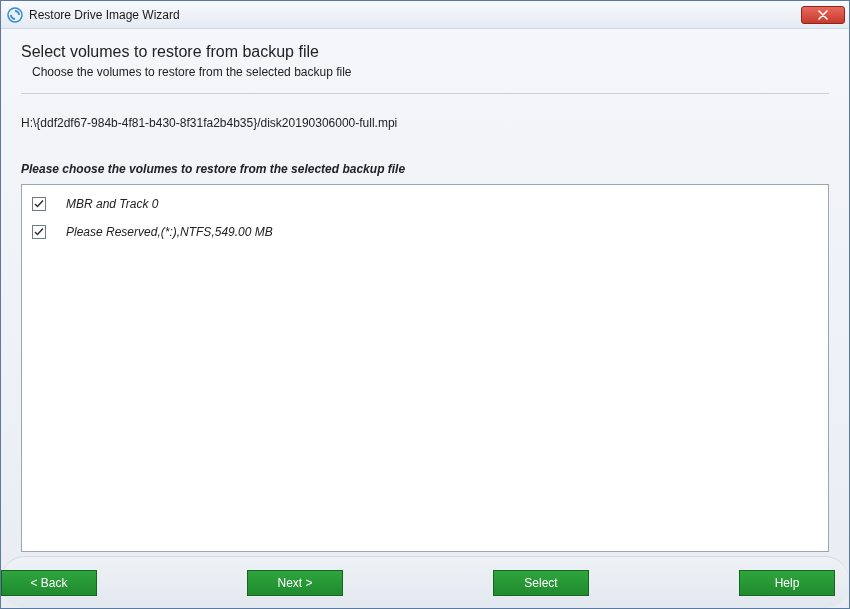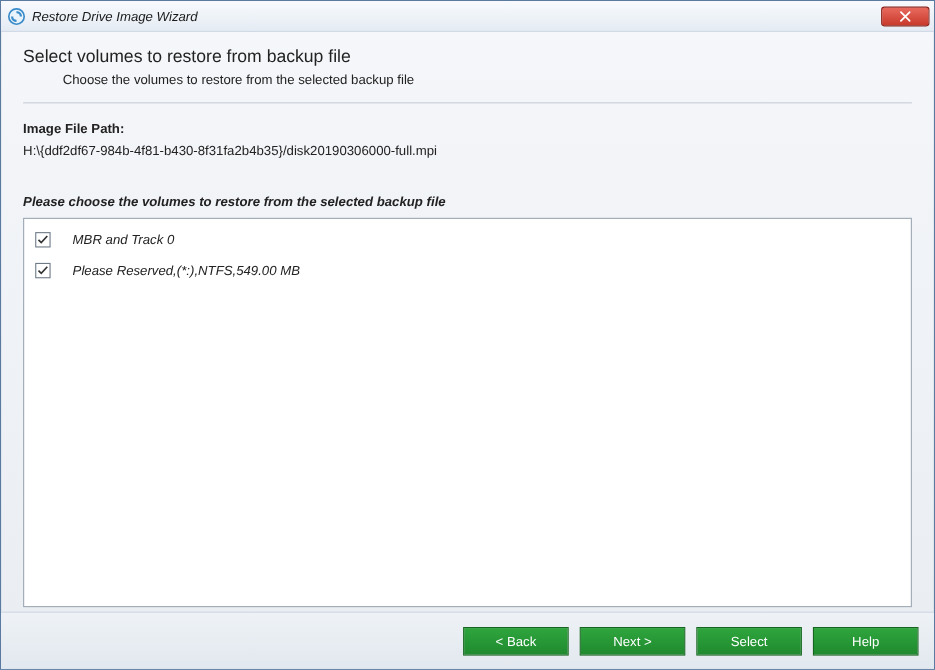--- a/index.html
+++ b/index.html
@@ -20,21 +20,20 @@
       flex-direction: column;
     }
     .titlebar {
       height: 28px;
       background: linear-gradient(#f8fafd, #e4ebf3);
       border-bottom: 1px solid #cfd8e3;
       display: flex;
       align-items: center;
       padding: 0 4px 0 6px;
       gap: 6px;
-      font-style: italic;
     }
     .titlebar .app-icon {
       width: 16px; height: 16px;
       display: inline-flex; align-items:center; justify-content:center;
     }
     .titlebar .title { color: #1a1a1a; font-size: 12px; }
     .titlebar .spacer { flex: 1; }
     .close-btn {
       width: 44px; height: 18px;
       background: linear-gradient(#e86a5e, #c8392b);
@@ -47,21 +46,21 @@
     .close-btn svg { width: 10px; height: 10px; }
 
     .content {
       flex: 1;
       padding: 14px 20px 4px 20px;
       display: flex;
       flex-direction: column;
       overflow: hidden;
     }
     .intro-title { font-size: 16px; color: #222; }
-    .intro-sub   { font-size: 12px; color: #222; margin-left: 36px; margin-top: 4px; }
+    .intro-sub   { font-size: 12px; color: #222; margin-left: 11px; margin-top: 4px; }
     .hr { height:1px; background:#c7ced7; margin: 14px 0 16px; }
     .section-label { font-weight: bold; color: #222; }
     .path-text   { color: #222; margin-top: 6px; }
     .choose-label { font-weight: bold; color: #222; margin-top: 32px; font-style: italic; }
     .volumes-box {
       border: 1px solid #9aa6b2;
       background: #fff;
       margin-top: 8px;
       flex: 1;
       padding: 12px 10px;
@@ -79,22 +78,22 @@
       background: #fff;
       display: inline-flex; align-items:center; justify-content:center;
       cursor: pointer;
     }
     .chk svg { width: 10px; height: 10px; }
 
     .footer {
       height: 52px;
       border-top: 1px solid #cfd8e3;
       background: linear-gradient(#eef2f6, #e2e8ef);
-      display: flex; align-items:center; justify-content:flex-end;
-      gap: 10px; padding-right: 14px;
+      display: flex; align-items:center; justify-content:space-between;
+      gap: 10px; padding-right: 14px; border-radius: 24px;
     }
     .btn {
       width: 96px; height: 26px;
       background: linear-gradient(#2fa53e, #1f8a2e);
       border: 1px solid #16661f;
       color: #fff;
       font-size: 12px;
       display: flex; align-items:center; justify-content:center;
       cursor: pointer;
     }
@@ -118,21 +117,20 @@
           <path d="M1 1l8 8M9 1l-8 8" stroke="#fff" stroke-width="1.6" stroke-linecap="round"></path>
         </svg>
     </div>
   </div>
 
   <div class="content">
     <div class="intro-title">Select volumes to restore from backup file</div>
     <div class="intro-sub">Choose the volumes to restore from the selected backup file</div>
     <div class="hr"></div>
 
-    <div class="section-label">Image File Path:</div>
     <div class="path-text">H:\{ddf2df67-984b-4f81-b430-8f31fa2b4b35}/disk20190306000-full.mpi</div>
 
     <div class="choose-label">Please choose the volumes to restore from the selected backup file</div>
 
     <div class="volumes-box">
       <div class="vol-row">
         <span class="chk">
           <svg viewBox="0 0 10 10">
               <path d="M1 5l2.5 2.5L9 1.5" stroke="#333" stroke-width="1.5" fill="none"></path>
             </svg>

